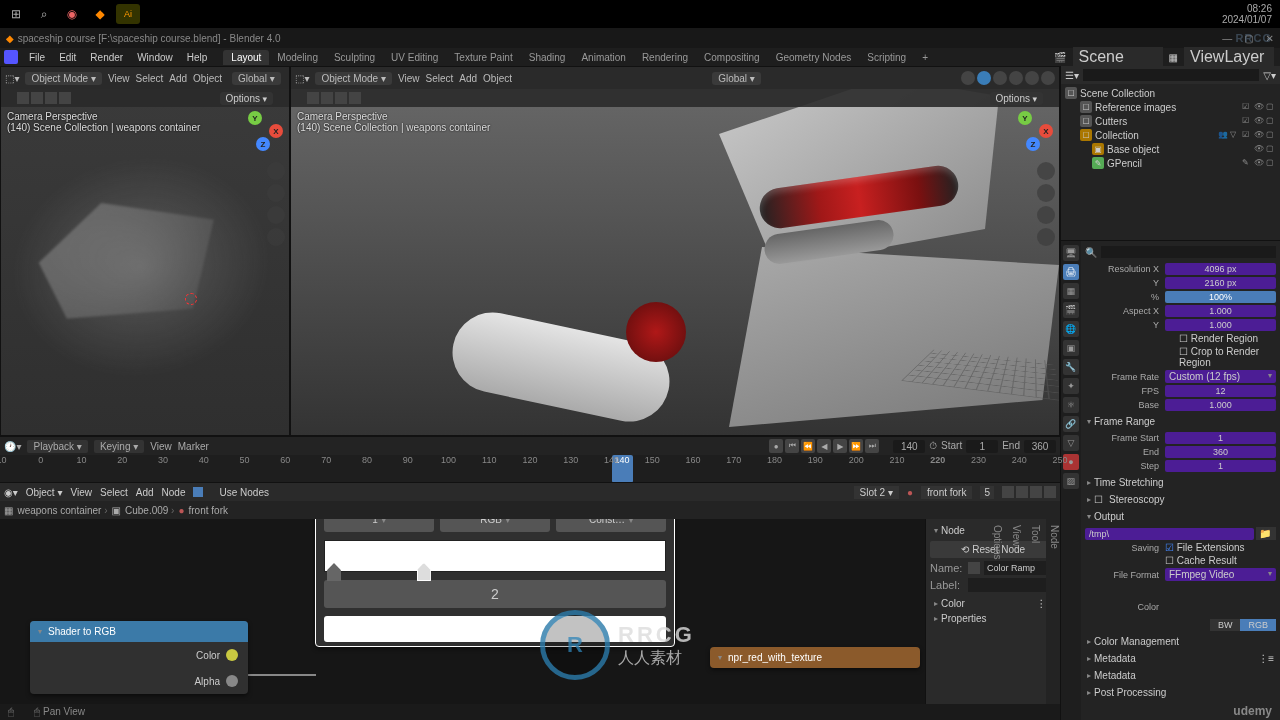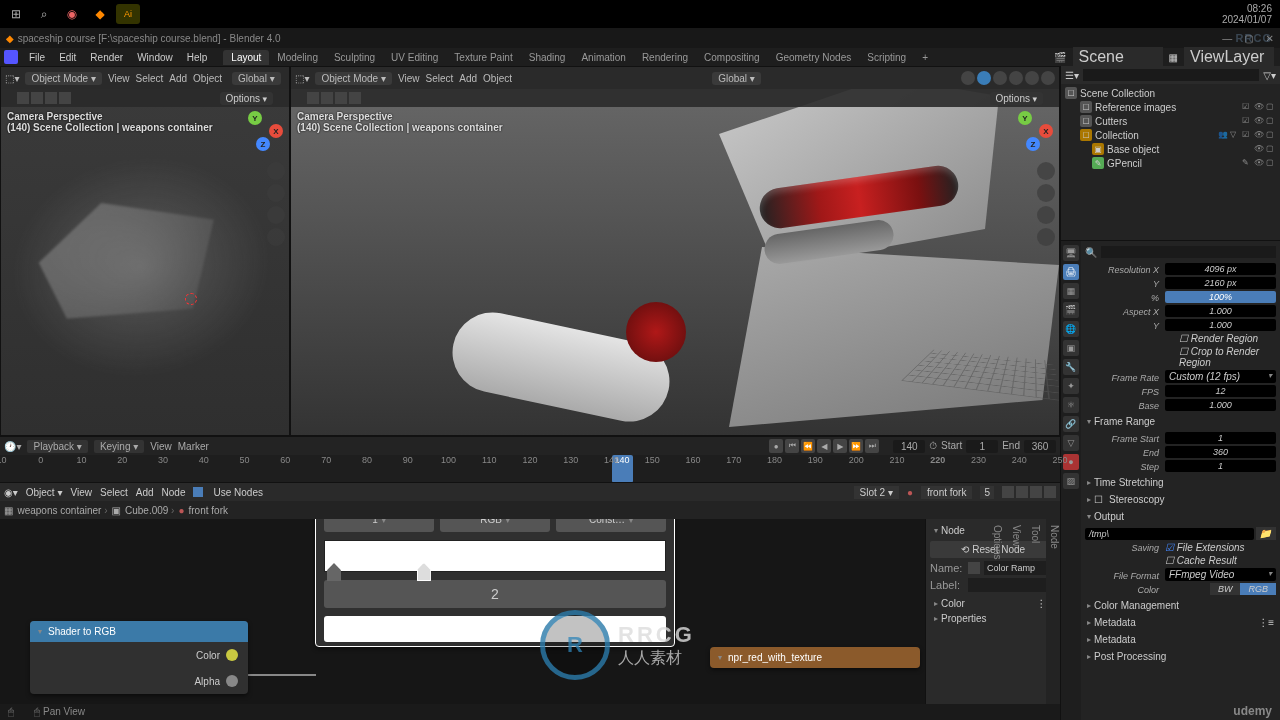--- a/index.html
+++ b/index.html
@@ -21,21 +21,21 @@
 .left-col { flex: 1; display: flex; flex-direction: column; }
 .viewports { display: flex; height: 370px; }
 .viewport { position: relative; background: #393939; border: 1px solid #111; overflow: hidden; }
 .vp-left { width: 290px; }
 .vp-right { flex: 1; }
 .vp-header { height: 22px; background: #2a2a2a; display: flex; align-items: center; padding: 0 4px; gap: 6px; color: #bbb; position: absolute; top:0; left:0; right:0; z-index:3; }
 .vp-header .mode { background: #3a3a3a; padding: 1px 6px; border-radius: 3px; }
 .vp-header-right { margin-left: auto; display: flex; gap: 2px; }
 .vp-subheader { position: absolute; top: 22px; left: 0; right: 0; height: 18px; background: rgba(42,42,42,0.9); display: flex; align-items: center; padding: 0 16px; z-index:3;}
 .vp-subheader .options { margin-left: auto; background: #333; padding: 1px 6px; border-radius: 3px; font-size: 9px;}
-.vp-label { position: absolute; top: 44px; left: 6px; z-index: 2; font-size: 9px; color: #ddd; text-shadow: 0 0 2px #000; font-weight: bold; }
+.vp-label { position: absolute; top: 44px; left: 6px; z-index: 2; font-size: 9px; color: #ddd; text-shadow: 0 0 2px #000; }
 .vp-gizmo { position: absolute; top: 44px; right: 6px; width: 40px; height: 40px; }
 .axis-ball { width: 14px; height: 14px; border-radius: 50%; position: absolute; font-size: 8px; display: flex; align-items:center; justify-content:center; color:#222; font-weight:bold;}
 .vp-sideicons { position: absolute; right: 4px; top: 95px; display: flex; flex-direction: column; gap: 4px; }
 .vp-sideicons div { width: 18px; height: 18px; background: rgba(60,60,60,0.7); border-radius: 9px; }
 .vp-canvas-left { position:absolute; inset:0; background: linear-gradient(#3b3b3b,#2f2f2f); }
 .ship-ghost { position:absolute; top:90px; left:10px; width:260px; height:220px; background: radial-gradient(ellipse at center, rgba(200,200,200,0.25), transparent 70%); transform: rotate(-10deg); filter: blur(1px);}
 .ship-ghost::before { content:""; position:absolute; top:40px; left:30px; width:180px; height:120px; background: linear-gradient(130deg, rgba(220,220,220,0.3), rgba(150,150,150,0.1)); clip-path: polygon(0 40%, 40% 0, 100% 30%, 80% 100%, 10% 90%);}
 .cursor-gizmo { position:absolute; top:226px; left:184px; width:12px;height:12px; border:1px dashed #f33; border-radius:50%;}
 .vp-canvas-right { position:absolute; inset:0; background: linear-gradient(180deg,#6a6a6a 0%, #555 40%, #333 100%); }
 .ship-body { position:absolute; top:0; right:0; width:70%; height:90%; }
@@ -51,21 +51,21 @@
 .timeline-header .dd { background: #333; padding: 1px 6px; border-radius: 2px; }
 .play-controls { margin-left: auto; display: flex; gap: 2px; }
 .play-controls div { width: 14px; height: 14px; background: #444; border-radius: 2px; display:flex;align-items:center;justify-content:center; font-size:8px;}
 .frame-inputs { display: flex; gap: 4px; margin-left: 8px; }
 .frame-inputs .fi { background: #1a1a1a; padding: 1px 6px; border-radius: 2px; min-width:32px; text-align:center;}
 .timeline-ruler { height: 28px; position: relative; background: #1e1e1e; }
 .tick { position: absolute; top: 0; font-size: 9px; color: #888; transform: translateX(-50%); }
 .playhead { position: absolute; top: 0; bottom: 0; background: #4a7db8; color: #fff; padding: 0 3px; font-size: 9px; border-radius: 2px; }
 .node-editor { flex: 1; background: #1d1d1d; display: flex; flex-direction: column; border-top: 1px solid #111; position:relative;}
 .ne-header { height: 18px; background: #2a2a2a; display: flex; align-items: center; padding: 0 4px; gap: 8px; }
-.ne-header .chk { display: flex; align-items: center; gap: 10px; }
+.ne-header .chk { display: flex; align-items: center; gap: 16px; }
 .ne-header .chk .box { width: 10px; height: 10px; background: #4a7db8; }
 .ne-header .slot { margin-left: auto; background: #333; padding: 1px 6px; }
 .ne-breadcrumb { height: 18px; background: #232323; display: flex; align-items: center; padding: 0 4px; gap: 4px; color: #aaa; }
 .ne-breadcrumb .crumb::after { content: " › "; color: #666; }
 .ne-canvas { flex: 1; position: relative; background: #161616; overflow: hidden; }
 .node { position: absolute; border-radius: 4px; overflow: hidden; box-shadow: 0 2px 4px rgba(0,0,0,0.5); }
 .node-shader { left: 30px; top: 102px; width: 218px; background: #303030; }
 .node-shader .hdr { background: #3b7aa8; padding: 5px 8px; font-size: 13px; color: #fff; display:flex; align-items:center; gap:6px;}
 .node-shader .row { padding: 7px 10px; font-size: 14px; text-align: right; display: flex; align-items: center; }
 .socket { width: 12px; height: 12px; border-radius: 50%; margin-left: 6px; }
@@ -96,29 +96,29 @@
 .tree-row .indent1 { width: 12px; }
 .tree-row .indent2 { width: 24px; }
 .tree-icon { width: 12px; height: 12px; background: #555; border-radius: 2px; font-size:8px; display:flex;align-items:center;justify-content:center;}
 .tree-toggles { margin-left: auto; display: flex; gap: 2px; }
 .tree-toggles div { width: 10px; height: 10px; opacity:0.6; font-size:8px;}
 .properties { flex: 1; display: flex; }
 .prop-tabs { width: 20px; background: #1e1e1e; display: flex; flex-direction: column; padding-top: 4px; gap: 3px; align-items: center; }
 .prop-tabs div { width: 16px; height: 16px; background: #333; border-radius: 2px; font-size:9px; display:flex; align-items:center; justify-content:center; color:#999;}
 .prop-tabs div.active { background: #4a7db8; color:#fff;}
 .prop-body { flex: 1; padding: 2px 4px; overflow: hidden; }
-.prop-row { display: flex; align-items: flex-end; margin: 2px 0; font-style: italic; }
+.prop-row { display: flex; align-items: center; margin: 2px 0; }
 .prop-row label { width: 80px; text-align: right; padding-right: 6px; font-size: 9px; color: #aaa; }
-.prop-row .val { flex: 1; background: #000000; padding: 1px 4px; font-size: 9px; text-align: center; border-radius: 2px; }
+.prop-row .val { flex: 1; background: #4c1d95; padding: 1px 4px; font-size: 9px; text-align: center; border-radius: 2px; }
 .prop-row .val.hl { background: #4a7db8; color: #fff; }
 .prop-section { padding: 3px 2px; color: #ccc; display:flex; align-items:center; gap:3px;}
 .prop-section::before { content: "▸"; font-size: 8px; color: #888; }
 .prop-section.open::before { content: "▾"; }
 .color-toggle { display:flex; margin-left:auto;}
-.color-toggle div { padding: 1px 8px; background:#333; font-size:9px;}
+.color-toggle div { padding: 1px 8px; background:#333; font-size:9px;margin-top:36px;}
 .color-toggle div.active { background:#4a7db8;}
 .statusbar { position: absolute; bottom: 0; left:0; right:220px; height: 16px; background: #1a1a1a; display: flex; align-items: center; padding: 0 8px; color: #888; font-size: 9px; gap: 20px; z-index:5;}
 .watermark { position:absolute; z-index:10; opacity:0.35; font-size:11px; color:#8ac; pointer-events:none;}
 .logo-wm { position:absolute; left:540px; top:600px; width:200px; height:90px; z-index:20; display:flex; align-items:center; gap:8px; pointer-events:none; opacity:0.8;}
 .logo-circle { width:70px; height:70px; border:5px solid #2a7aaa; border-radius:50%; display:flex; align-items:center; justify-content:center; font-size:22px; color:#2a7aaa; font-weight:bold; background:rgba(0,0,0,0.3);}
 .udemy-wm { position:absolute; right:8px; bottom:2px; font-size:12px; color:#888; z-index:20; font-weight:bold; pointer-events:none;}
 .chev { font-size:8px; color:#888; }
 </style>
 </head>
 <body>

